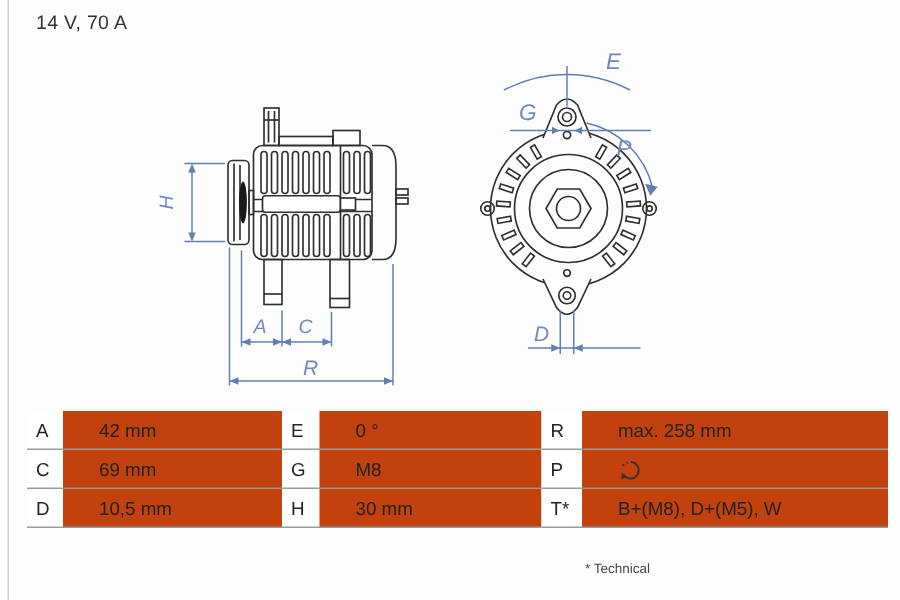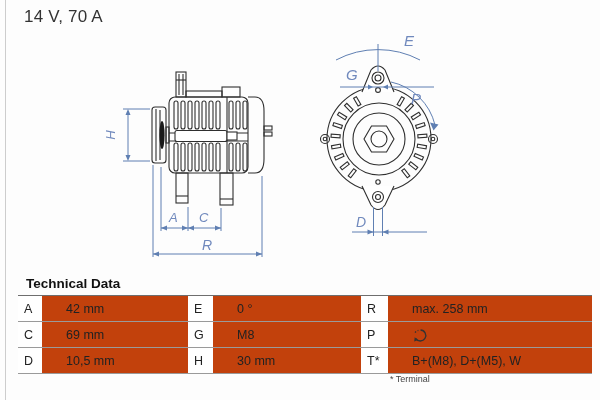--- a/index.html
+++ b/index.html
@@ -3,21 +3,21 @@
 <meta charset="utf-8">
 <style>
   html,body{margin:0;padding:0;}
   body{
     width:600px;height:400px;position:relative;overflow:hidden;
     background:#fdfdfd;
     font-family:"Liberation Sans", sans-serif;
     color:#2b2b2b;
   }
   .left-rule{position:absolute;left:5px;top:0;width:1px;height:400px;background:#cdcdcd;}
-  .rating{position:absolute;left:24px;top:7px;font-size:17px;font-weight:400;color:#333;letter-spacing:.2px;}
+  .rating{position:absolute;left:24px;top:7px;font-size:13px;font-weight:400;color:#333;letter-spacing:.2px;}
   .drawing{position:absolute;left:0;top:0;width:600px;height:270px;}
 
   
   .tech{position:absolute;left:18px;top:274px;width:574px;}
   .tech-title{font-size:13.5px;font-weight:700;color:#111;padding:2px 0 4px 8px;border-bottom:1px solid #6e6e6e;}
   .tech-grid{display:grid;grid-template-columns:24px 146px 25px 148px 27px 204px;}
   .tech-row{display:contents;}
   .cell{height:26px;display:flex;align-items:center;font-size:12.5px;color:#222;box-sizing:border-box;}
   .key{background:#fff;padding-left:6px;}
   .val{background:#c2410c;padding-left:24px;}
@@ -177,21 +177,20 @@
     <polygon points="373.5,232 367.5,229.5 367.5,234.5"></polygon>
     <polygon points="382.5,232 388.5,229.5 388.5,234.5"></polygon>
   </g>
   <text class="dim-label" x="404" y="46" font-size="15">E</text>
   <text class="dim-label" x="346" y="80" font-size="15">G</text>
   <text class="dim-label" x="411" y="104" font-size="15">P</text>
   <text class="dim-label" x="356" y="227" font-size="14">D</text>
 </svg>
 
 <div class="tech">
-  <div class="tech-title">Technical Data</div>
   <div class="tech-grid">
 
     <div class="tech-row r1">
       <div class="cell key">A</div>
       <div class="cell val">42 mm</div>
       <div class="cell key">E</div>
       <div class="cell val">0 °</div>
       <div class="cell key">R</div>
       <div class="cell val">max. 258 mm</div>
     </div>
@@ -215,14 +214,14 @@
     <div class="tech-row r3">
       <div class="cell key">D</div>
       <div class="cell val">10,5 mm</div>
       <div class="cell key">H</div>
       <div class="cell val">30 mm</div>
       <div class="cell key">T*</div>
       <div class="cell val">B+(M8), D+(M5), W</div>
     </div>
 
   </div>
-  <div class="footnote">* Terminal</div>
+  <div class="footnote">* Technical</div>
 </div>
 
 </body></html>

